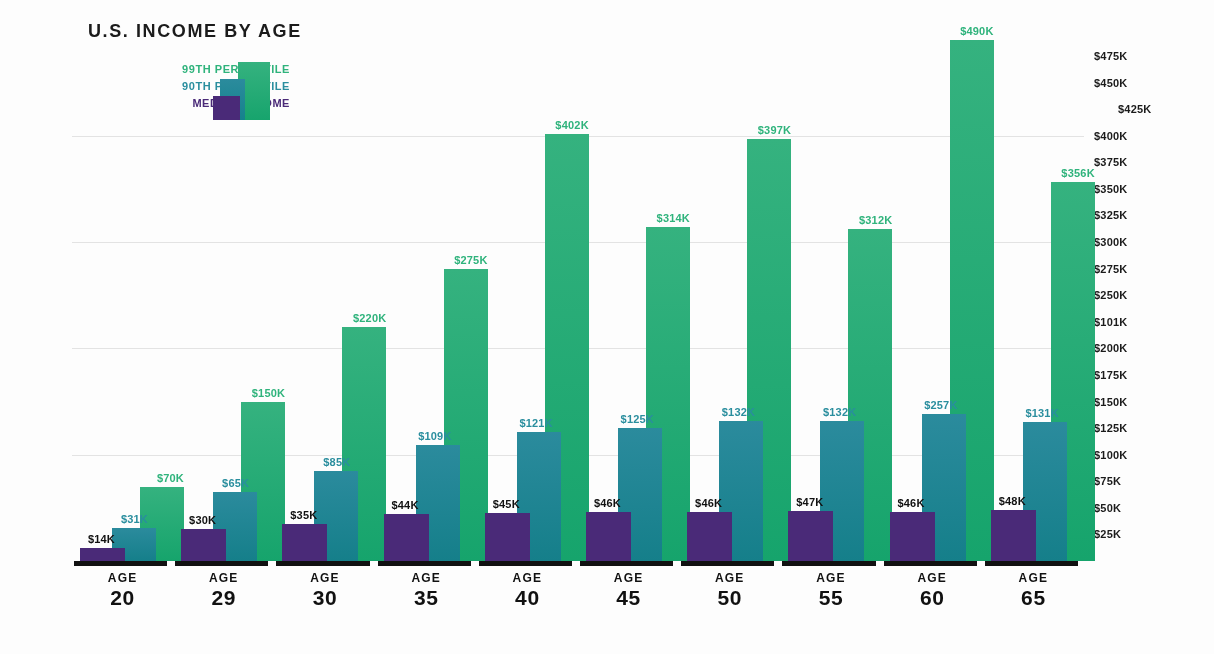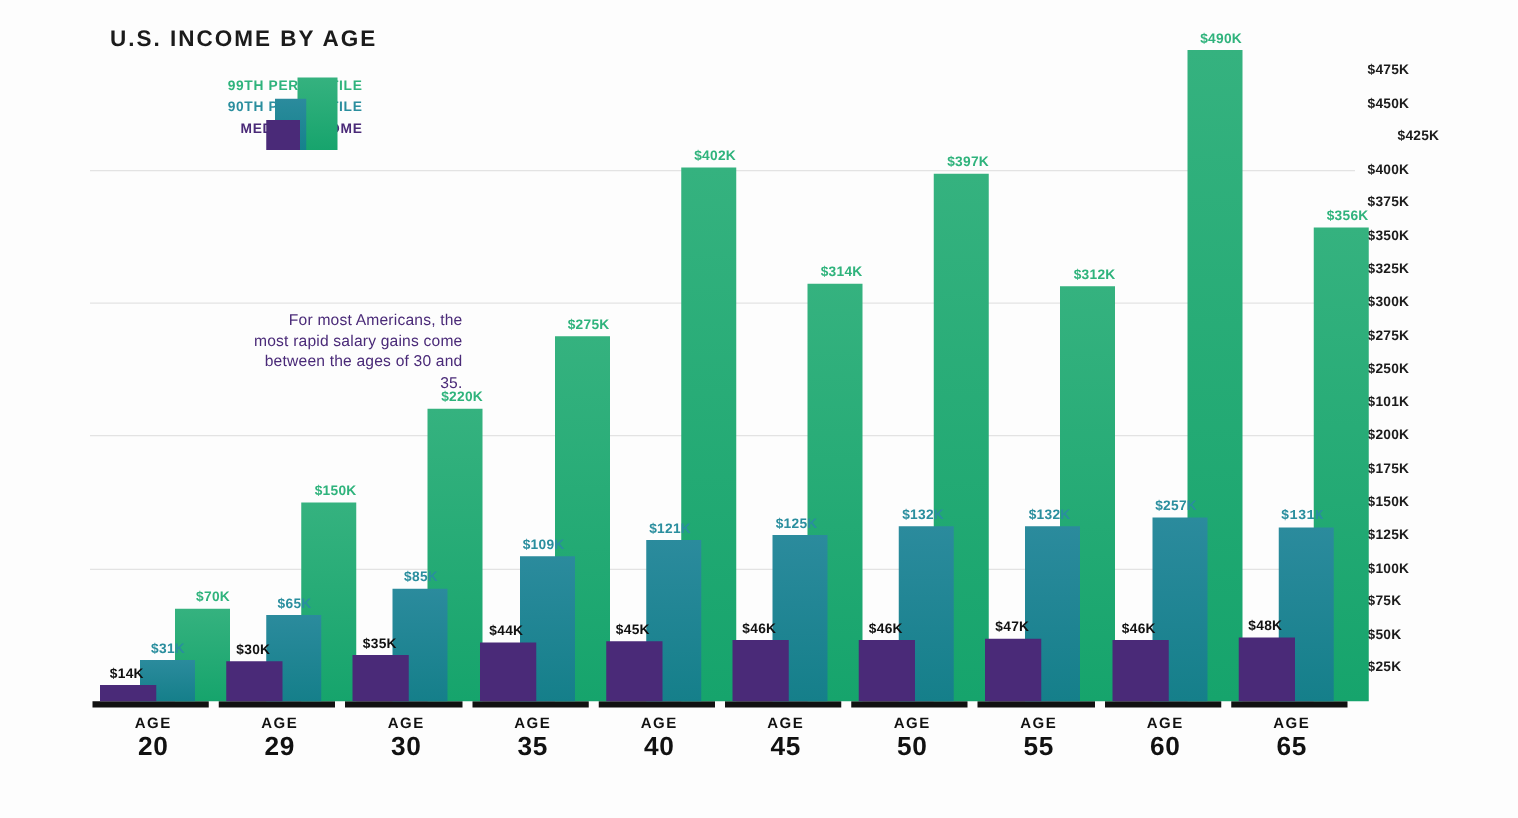--- a/index.html
+++ b/index.html
@@ -323,21 +323,21 @@
           <div class="group-caption">
             <div class="caption-age">AGE</div>
             <div class="caption-num">60</div>
           </div>
         </div>
         <div class="group" style="left: 910.8px; width: 101.2px; height: 592px;">
           <div class="baseline" style="width: 93.2px; left: 2px;"></div>
           <div class="bar bar-p99" style="left: 68px; width: 44px; height: 378.522px;"></div>
           <div class="bar-label label-p99" style="bottom: 430.522px; right: -10.8px;">$356K</div>
           <div class="bar bar-p90" style="left: 40px; width: 44px; height: 139.288px;"></div>
-          <div class="bar-label label-p90" style="bottom: 191.288px; right: 25.2px; font-family: Liberation Mono, monospace;">$131K</div>
+          <div class="bar-label label-p90" style="bottom: 191.288px; right: 25.2px;">$131K</div>
           <div class="bar bar-median" style="left: 8px; width: 45px; height: 51.0367px;"></div>
           <div class="bar-label label-median" style="bottom: 103.037px; right: 58.2px;">$48K</div>
           <div class="group-caption">
             <div class="caption-age">AGE</div>
             <div class="caption-num">65</div>
           </div>
         </div>
       </div>
   </div>
 
@@ -356,15 +356,14 @@
       <div class="y-tick" style="top: 242.02px;">$300K</div>
       <div class="y-tick" style="top: 215.439px;">$325K</div>
       <div class="y-tick" style="top: 188.857px;">$350K</div>
       <div class="y-tick" style="top: 162.276px;">$375K</div>
       <div class="y-tick" style="top: 135.694px;">$400K</div>
       <div class="y-tick" style="top: 109.112px; padding-left: 24px;">$425K</div>
       <div class="y-tick" style="top: 83px;">$450K</div>
       <div class="y-tick" style="top: 55.949px;">$475K</div>
     </div>
 
-  <div class="annotation" id="annotation-salary">For most Americans, the most rapid salary gains come between the ages of 30 and 35.</div>
 
 </div>
 
 </body></html>

